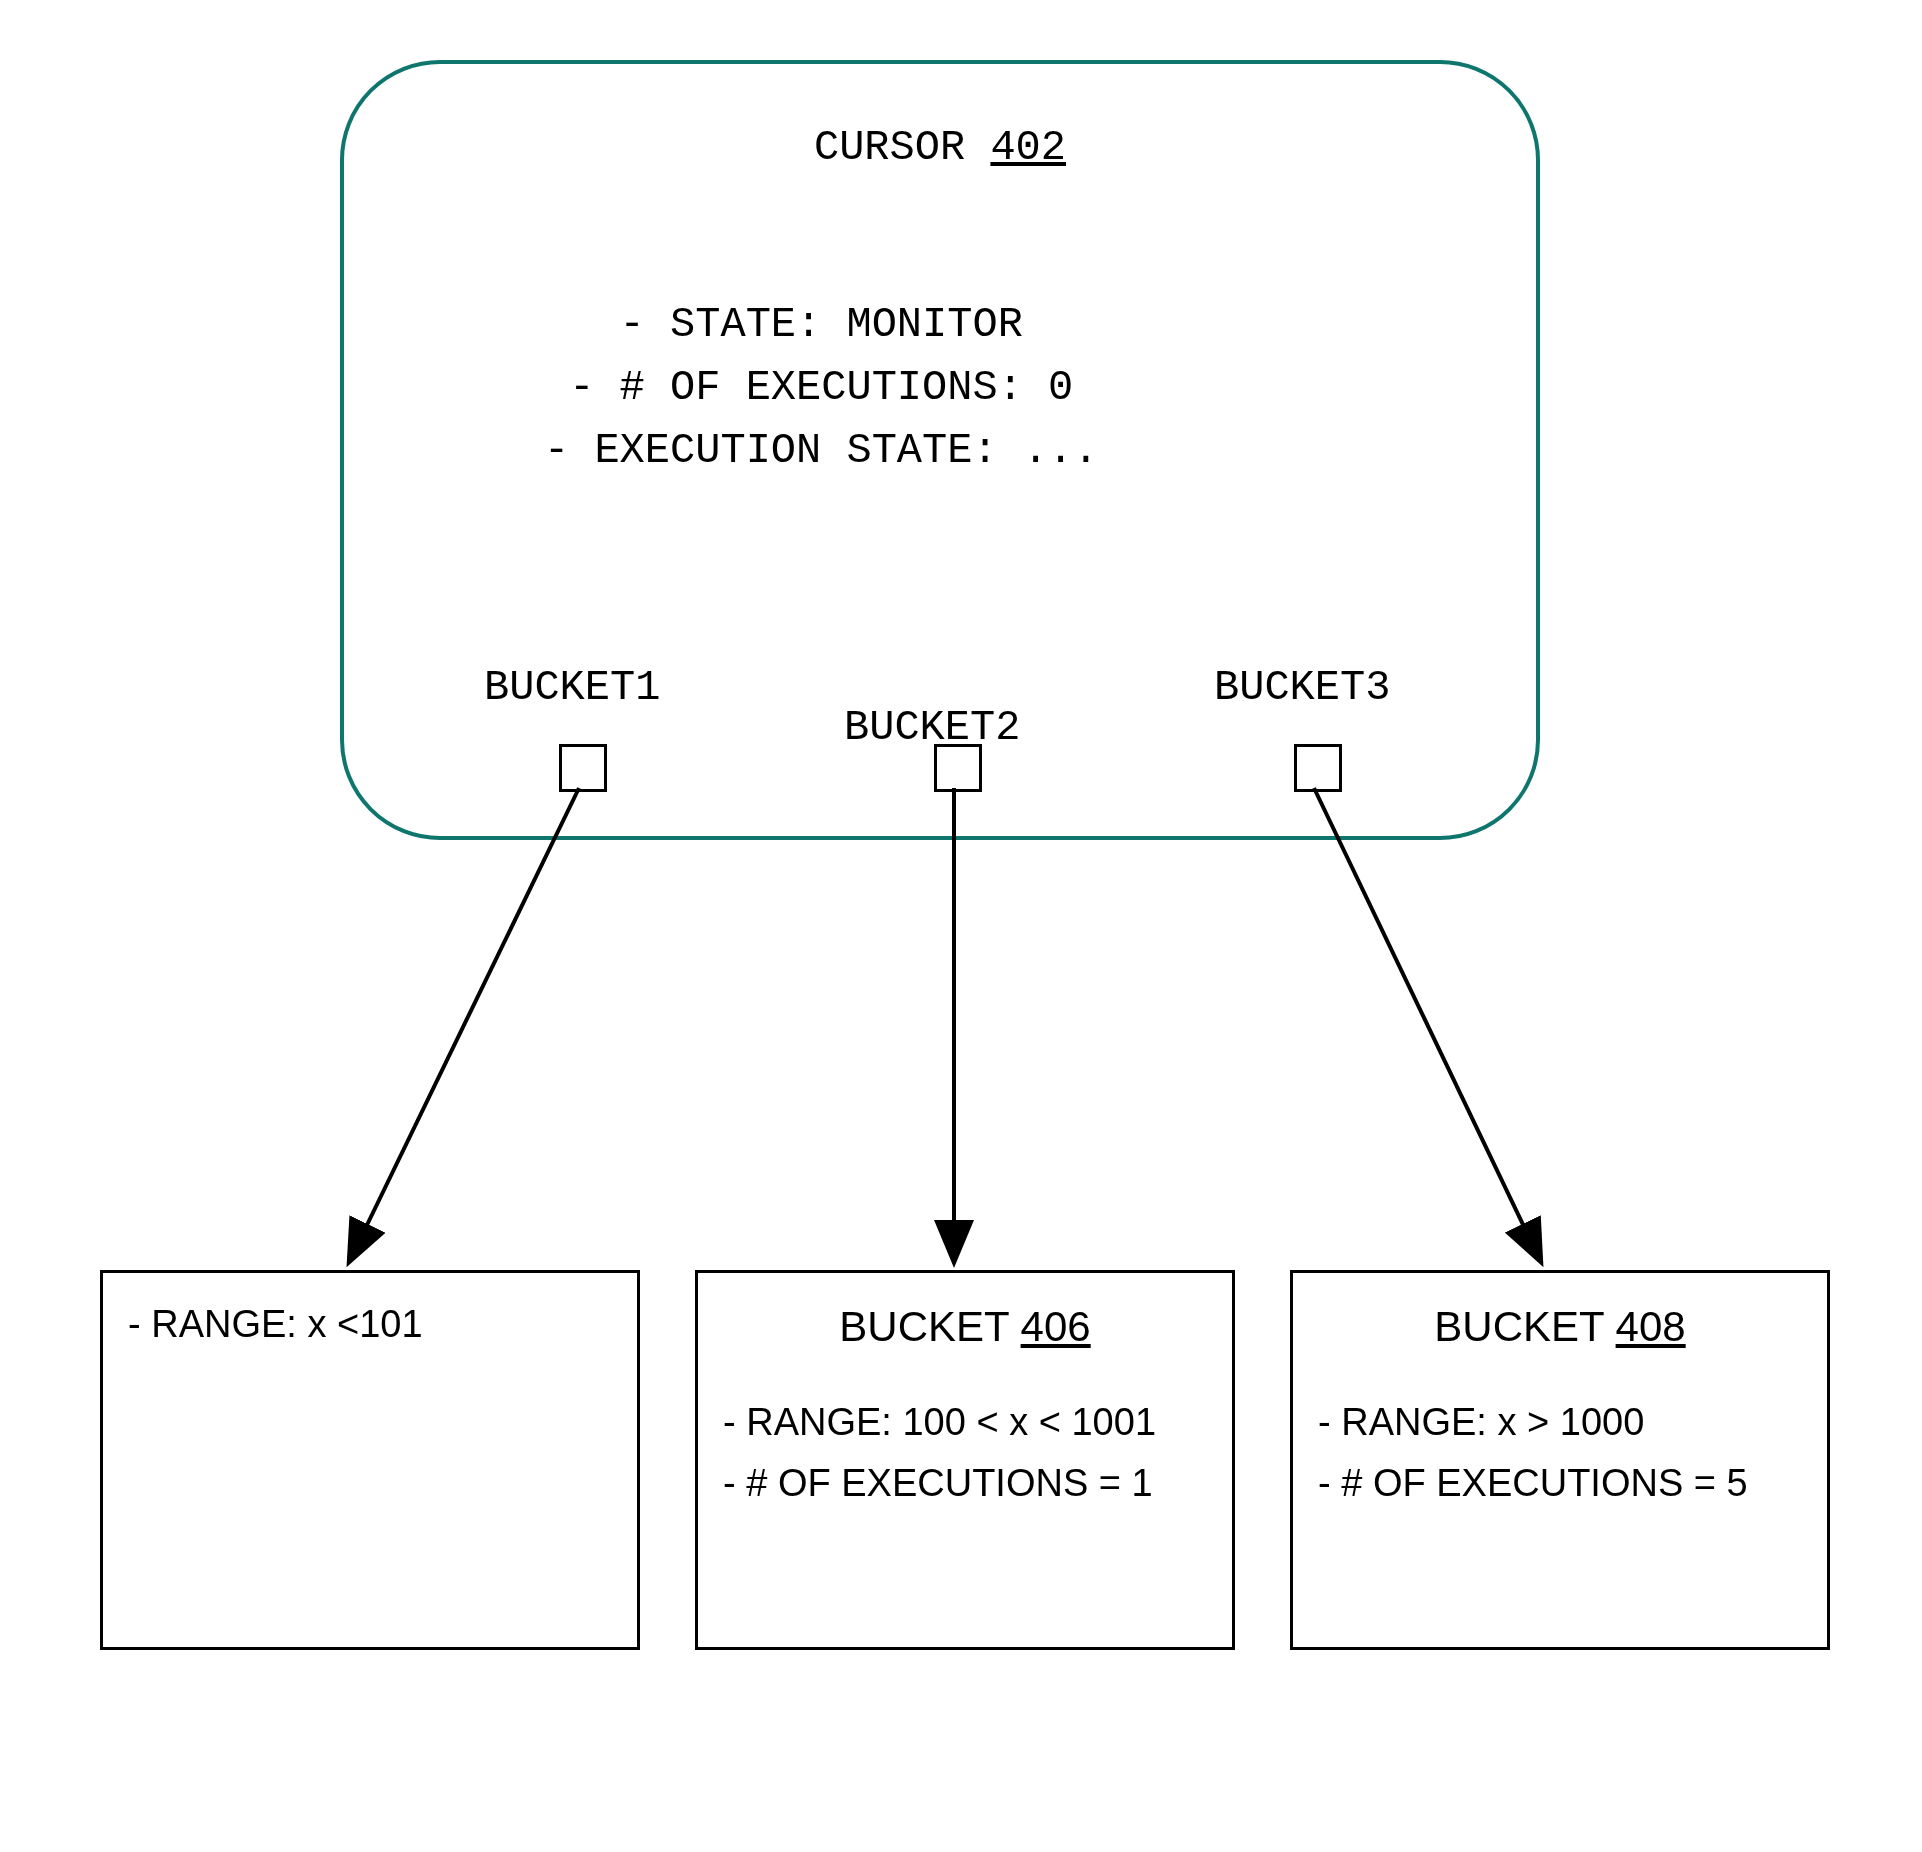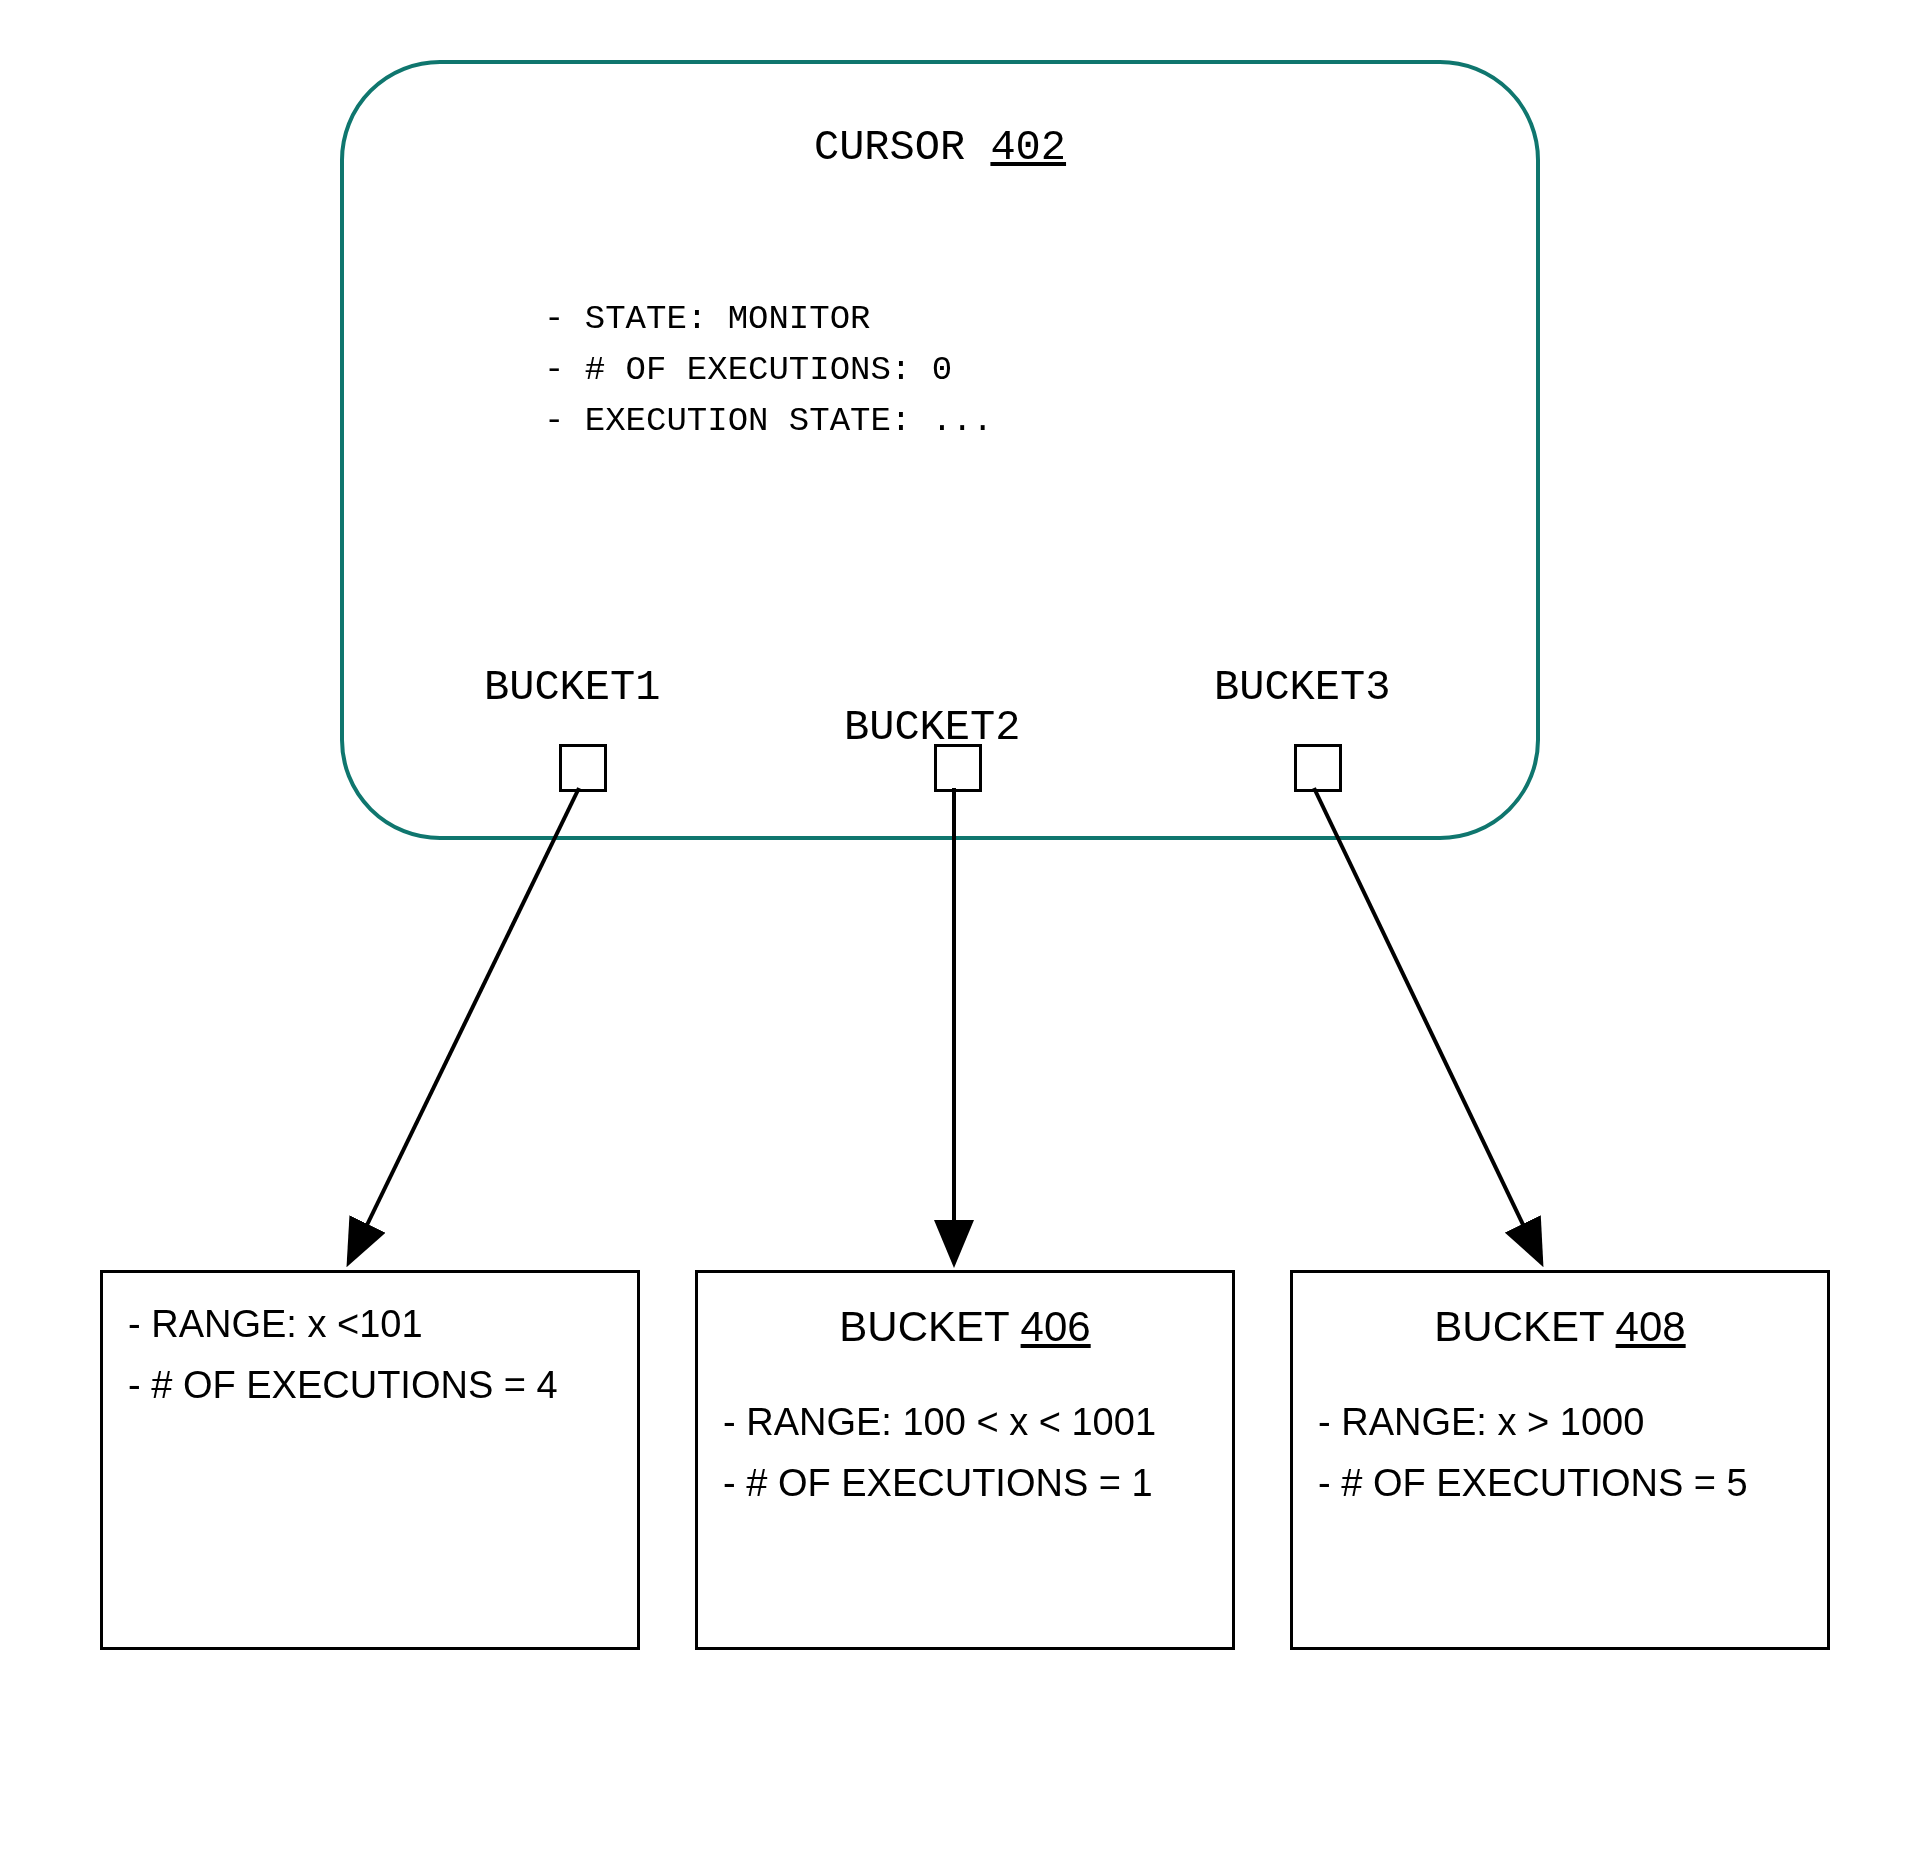--- a/index.html
+++ b/index.html
@@ -32,22 +32,23 @@
       font-size: 42px;
       white-space: nowrap;
     }
     .cursor-title .ref {
       text-decoration: underline;
     }
     .cursor-details {
       position: absolute;
       top: 230px;
       left: 200px;
-      font-size: 34px;
+      font-size: 42px;
       line-height: 1.5;
+      text-align: center;
     }
     .cursor-details .row {
       white-space: nowrap;
     }
     .bucket-label-row {
       position: absolute;
       top: 600px;
       width: 100%;
       font-size: 42px;
     }
@@ -124,21 +125,20 @@
 
   <line x1="579" y1="788" x2="350" y2="1260" stroke="black" stroke-width="4" marker-end="url(#arrowhead)"></line>
 
   <line x1="954" y1="788" x2="954" y2="1260" stroke="black" stroke-width="4" marker-end="url(#arrowhead)"></line>
 
   <line x1="1314" y1="788" x2="1540" y2="1260" stroke="black" stroke-width="4" marker-end="url(#arrowhead)"></line>
 </svg>
 
 <div class="bucket-detail-box" style="left: 100px; top: 1270px;">
   <div class="bucket-detail-line">- RANGE: x &lt;101</div>
-  <div class="bucket-detail-line">- # OF EXECUTIONS = 4</div>
 </div>
 
 <div class="bucket-detail-box" style="left: 695px; top: 1270px;">
   <div class="bucket-detail-title">
     <span>BUCKET</span>
     <span class="ref">406</span>
   </div>
   <div class="bucket-detail-line">- RANGE: 100 &lt; x &lt; 1001</div>
   <div class="bucket-detail-line">- # OF EXECUTIONS = 1</div>
 </div>

